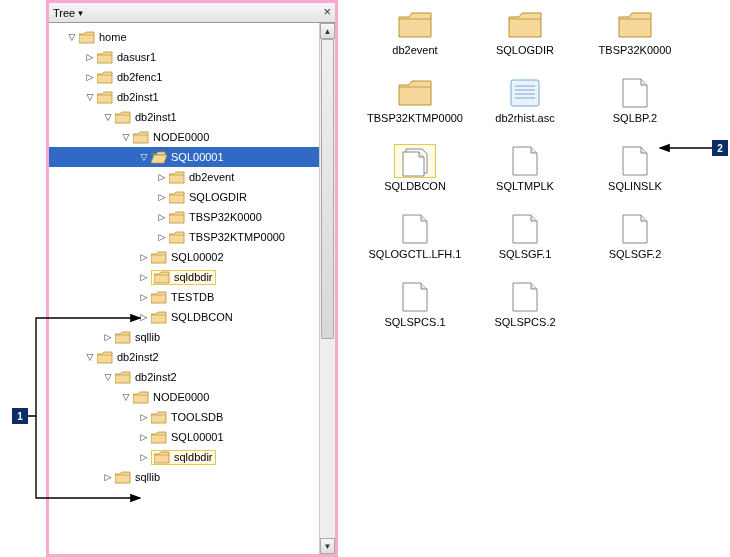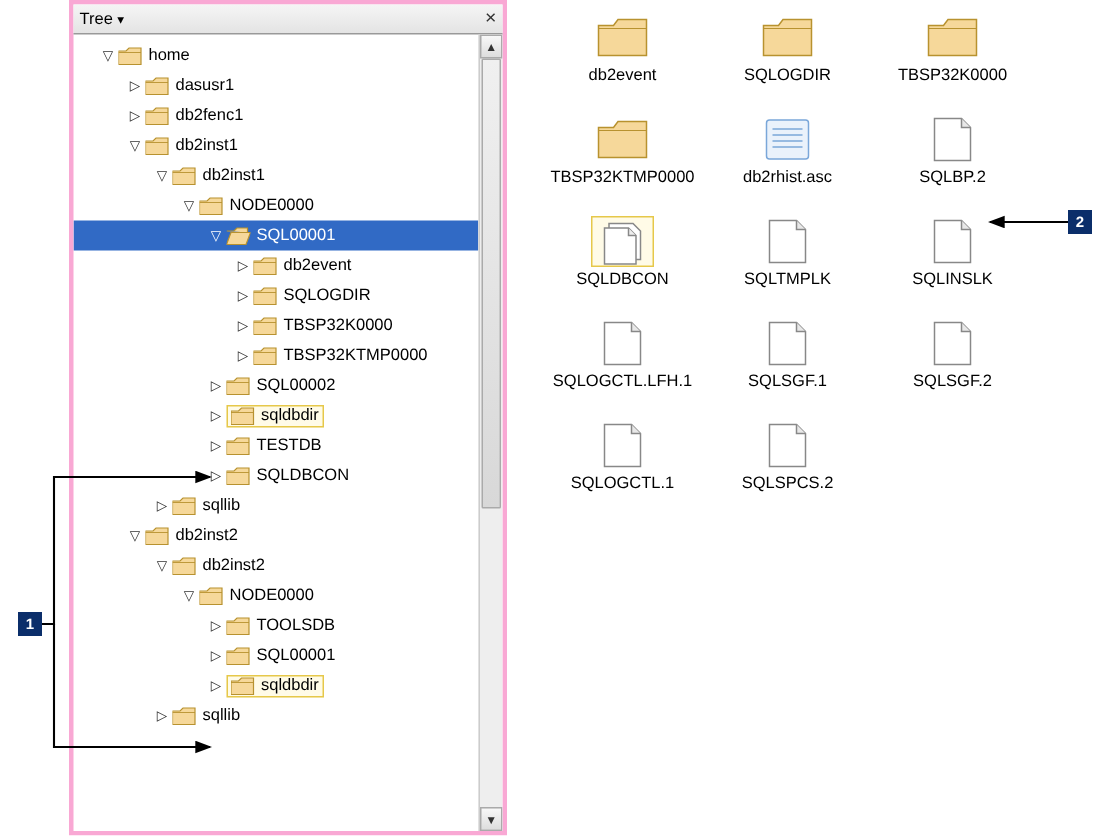--- a/index.html
+++ b/index.html
@@ -522,21 +522,21 @@
         </svg>
       </div>
       <div class="file-label">SQLSGF.2</div>
     </div>
     <div class="file-item">
       <div class="file-icon-wrap">
         <svg width="36" height="32">
           <use href="#doc"></use>
         </svg>
       </div>
-      <div class="file-label">SQLOGCTL.1</div>
+      <div class="file-label">SQLSPCS.1</div>
     </div>
     <div class="file-item">
       <div class="file-icon-wrap">
         <svg width="36" height="32">
           <use href="#doc"></use>
         </svg>
       </div>
       <div class="file-label">SQLSPCS.2</div>
     </div>
   </div>

